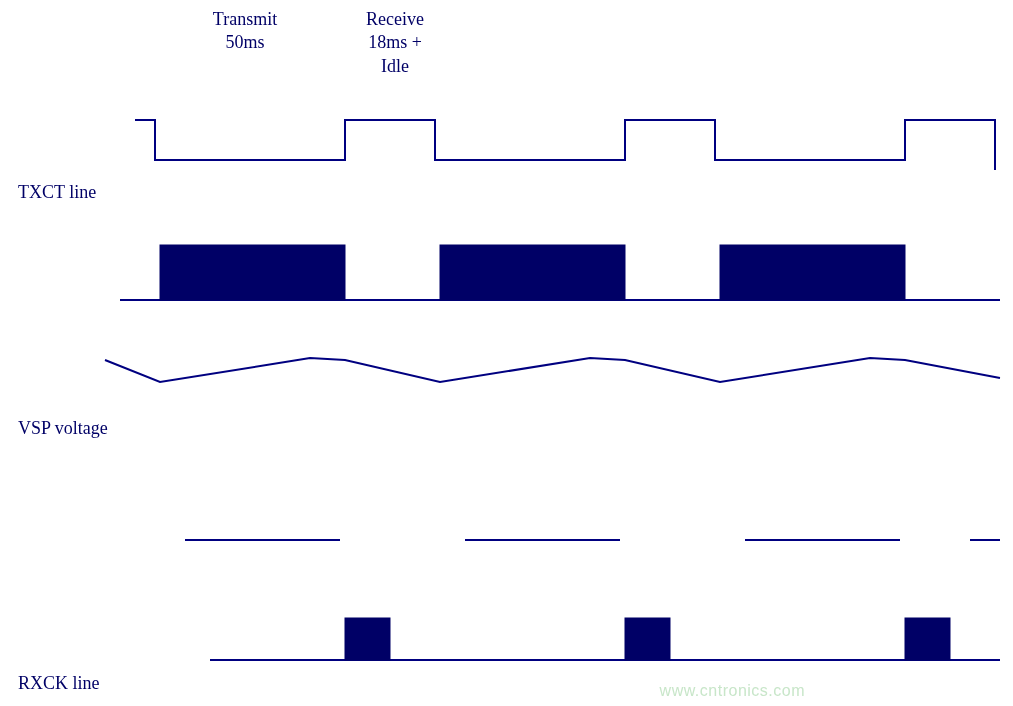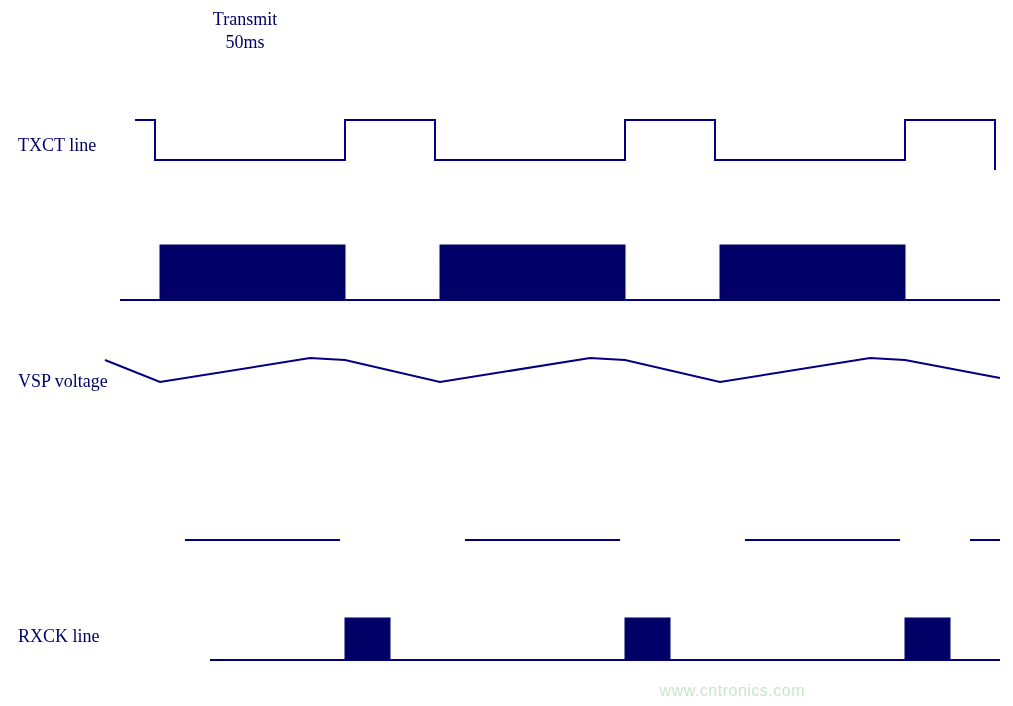--- a/index.html
+++ b/index.html
@@ -20,20 +20,21 @@
   }
   .header-label {
     position: absolute;
     text-align: center;
     line-height: 1.3;
   }
   .row-label {
     position: absolute;
     text-align: left;
     line-height: 1.3;
+    margin-top: 47px;
   }
   .signal-svg {
     position: absolute;
     left: 0;
     top: 0;
   }
   .watermark {
     position: absolute;
     right: 10px;
     bottom: 6px;
@@ -44,20 +45,25 @@
   }
 </style>
 </head>
 <body>
 
 <div class="diagram-container">
 
   <div class="header-label" style="left:195px; top:8px; width:100px;">
     <span>Transmit</span><br>
     <span>50ms</span>
+  </div>
+  <div class="header-label" style="left:345px; top:8px; width:100px;">
+    <span>Receive</span><br>
+    <span>18ms +</span><br>
+    <span>Idle</span>
   </div>
 
   <div class="row-label" style="left:18px; top:134px;">
     <span>TXCT line</span>
   </div>
   <div class="row-label" style="left:18px; top:370px;">
     <span>VSP voltage</span>
   </div>
   <div class="row-label" style="left:18px; top:625px;">
     <span>RXCK line</span><br>

